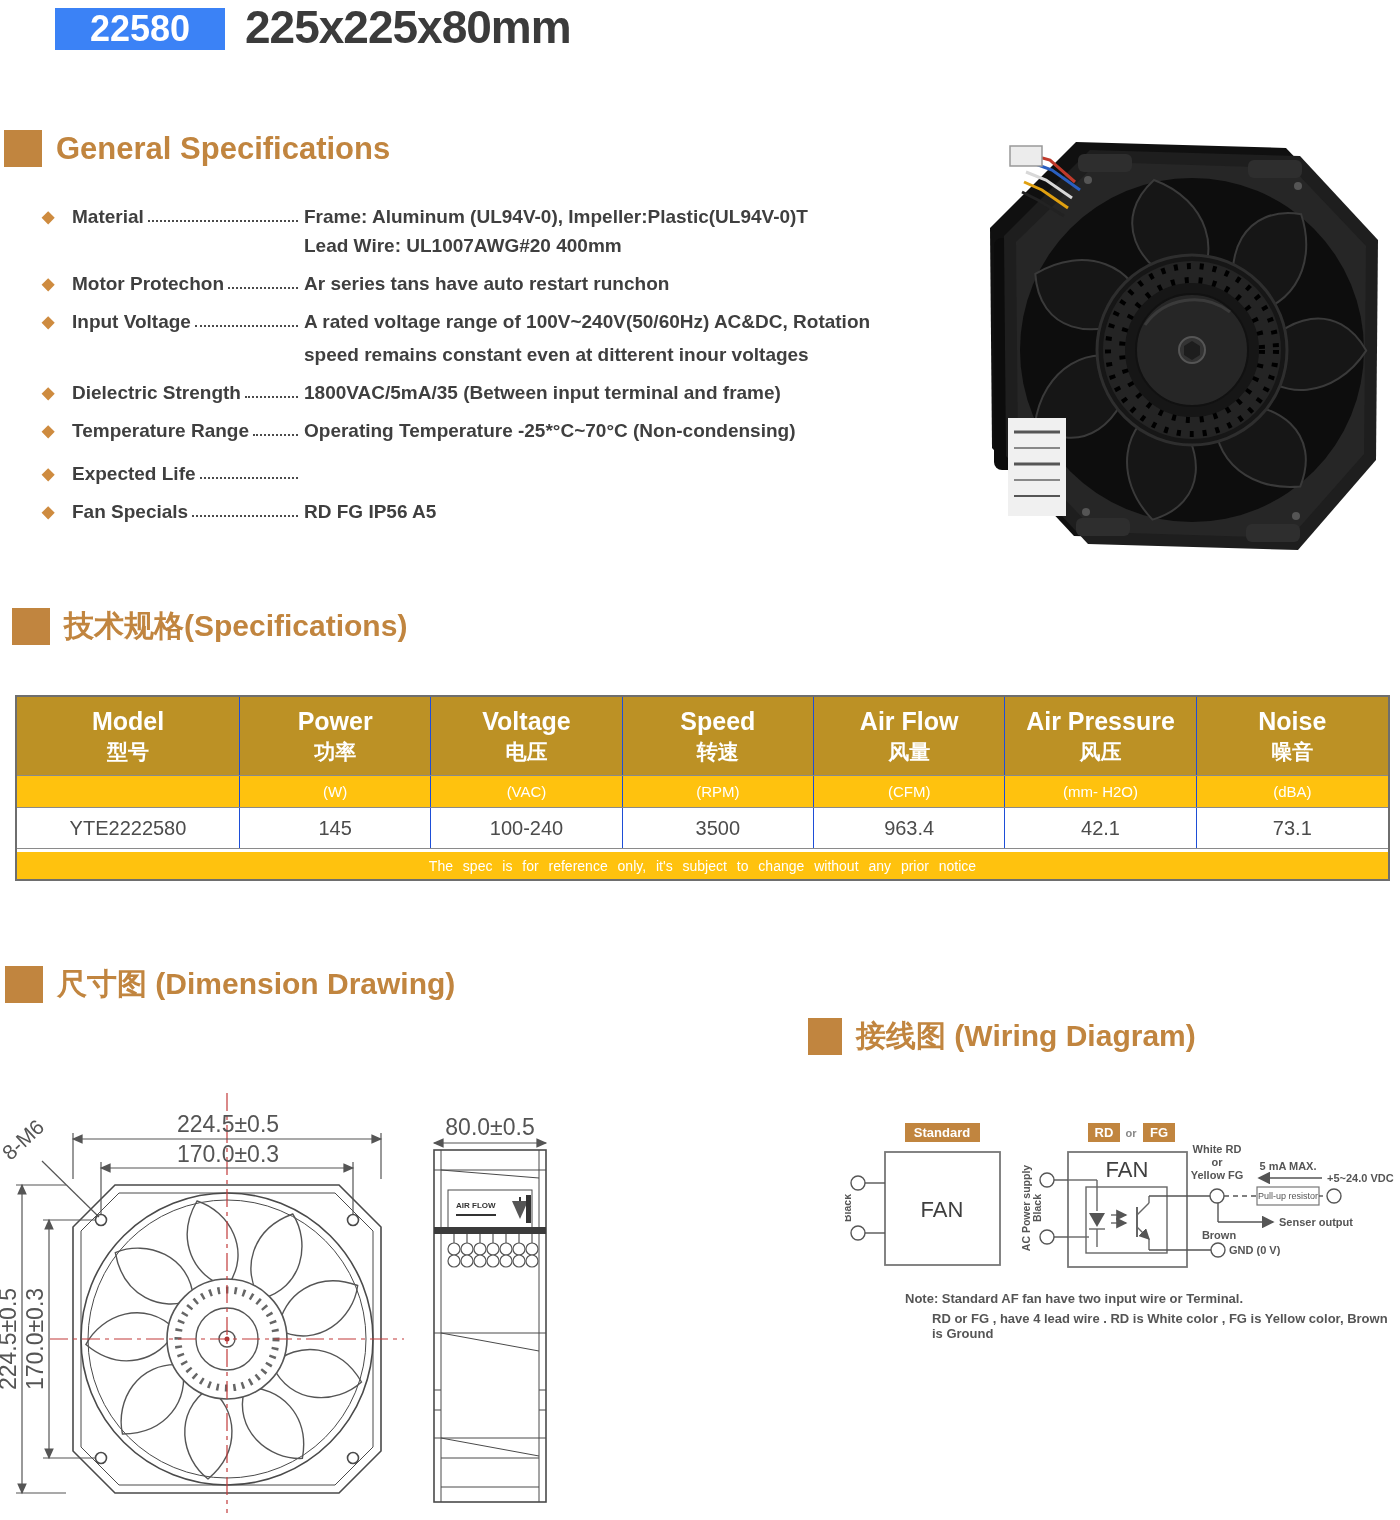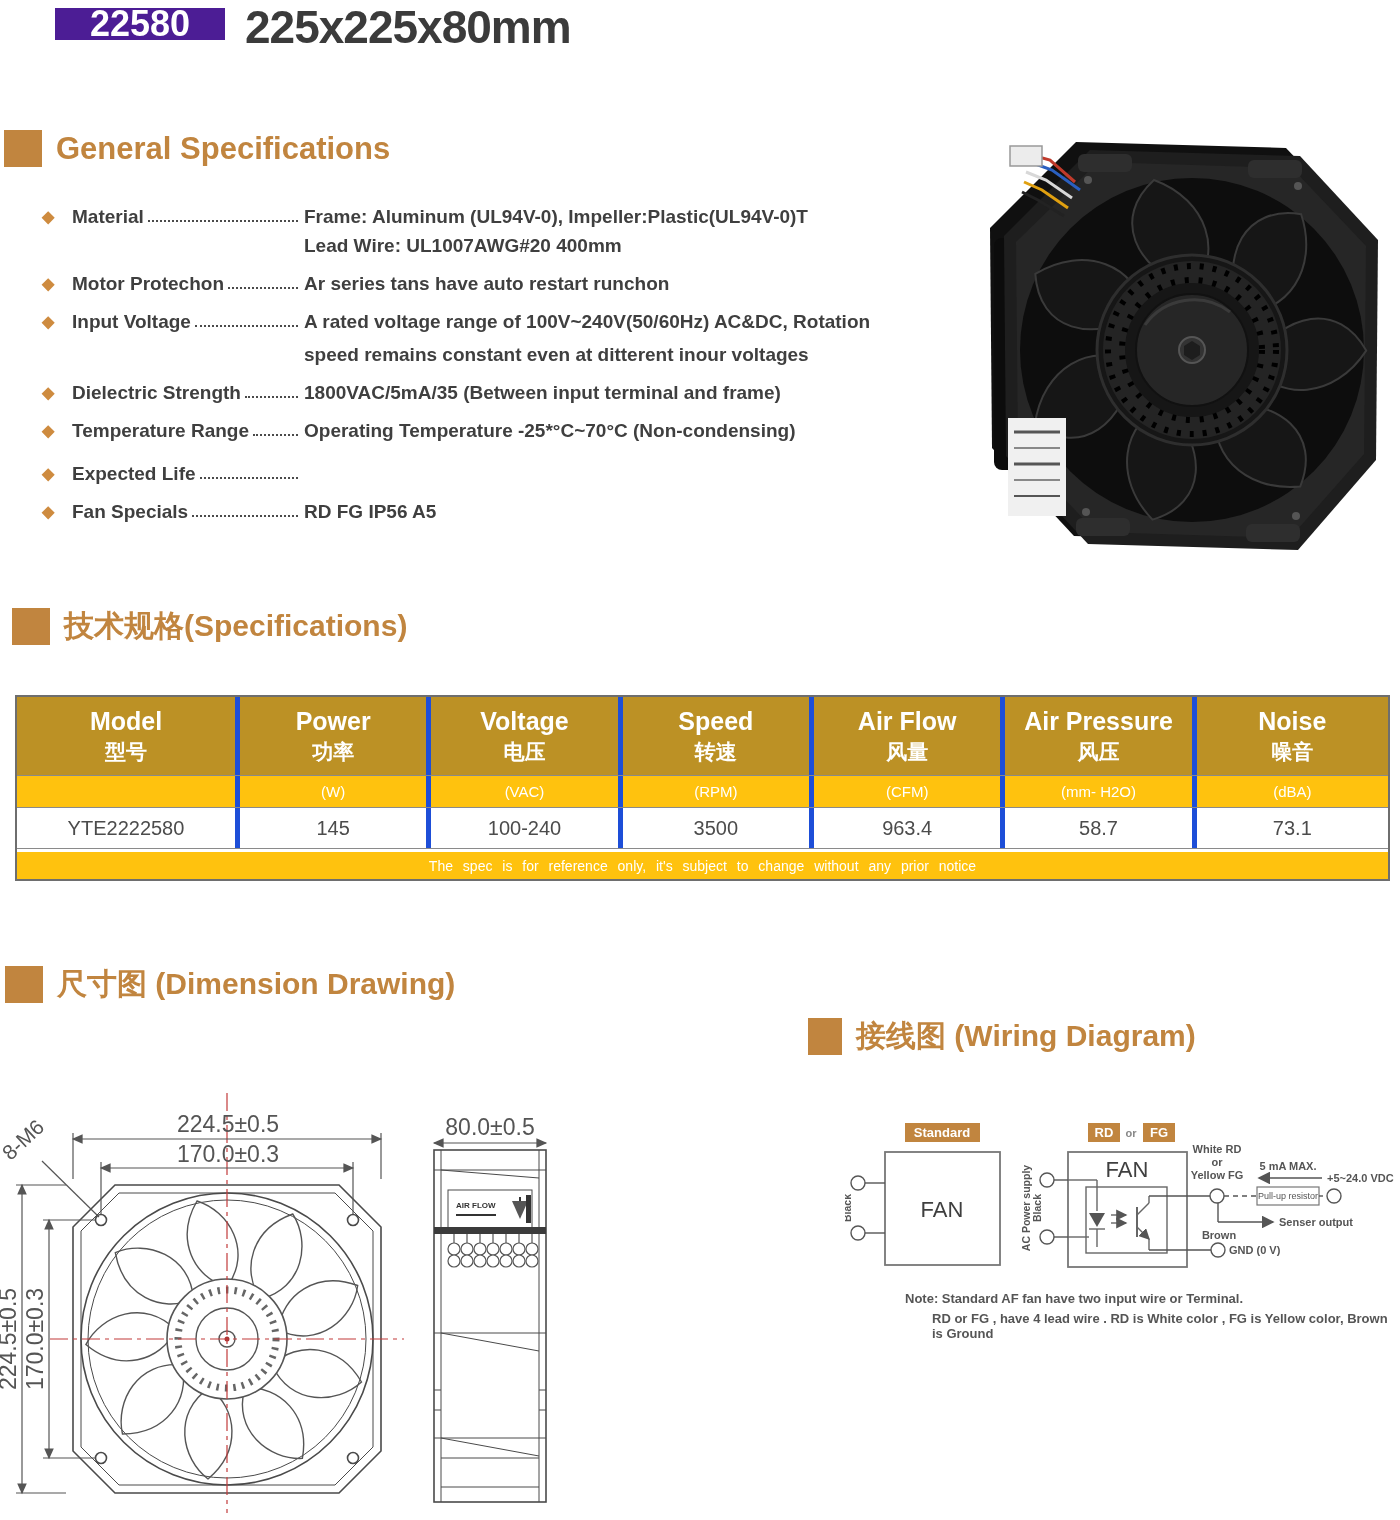--- a/index.html
+++ b/index.html
@@ -1,21 +1,21 @@
 <!DOCTYPE html>
 <html><head>
 <meta charset="utf-8">
 <style>
   html,body{margin:0;padding:0;background:#fff;}
   .page{position:relative;width:1400px;height:1520px;background:#fff;overflow:hidden;
         font-family:"Liberation Sans",sans-serif;color:#3d3d3d;}
   .abs{position:absolute;}
 
   
-  .model-badge{left:55px;top:8px;width:170px;height:32px;background:#4c1d95;color:#fff;
+  .model-badge{left:55px;top:8px;width:170px;height:42px;background:#3b82f6;color:#fff;
     font-size:36px;font-weight:bold;display:flex;align-items:center;justify-content:center;}
   .size-title{left:245px;top:0px;font-size:46px;font-weight:bold;color:#3b3b3b;letter-spacing:-1px;}
 
   
   .sec-head{display:flex;align-items:center;}
   .sec-square{width:38px;height:37px;background:#c1853f;flex:0 0 auto;}
   .sec-title{margin-left:14px;font-size:31px;font-weight:bold;color:#c1853f;}
 
   
   .spec-list{left:42px;top:205px;width:920px;}
@@ -24,21 +24,21 @@
   .lblwrap{width:232px;display:flex;flex:0 0 auto;}
   .lbl{white-space:nowrap;line-height:24px;}
   .leader{flex:1;border-bottom:2px dotted #4a4a4a;margin:0 6px 7px 4px;}
   .val{flex:1;line-height:24px;}
   .val div{margin-bottom:5px;}
   .si-gap{margin-top:14px;}
 
   
   .spec-table{left:15px;top:695px;width:1371px;border:2px solid #6e6e6e;}
   .trow{display:grid;grid-template-columns:223px repeat(6,1fr);}
-  .trow>div{border-right:5px solid #1d4ed8;display:flex;flex-direction:column;
+  .trow>div{border-right:1px solid #1d4ed8;display:flex;flex-direction:column;
     align-items:center;justify-content:center;text-align:center;}
   .trow>div:last-child{border-right:none;}
   .row-header{background:#bc9125;height:78px;border-bottom:1px solid #8a8a8a;}
   .row-header .en{font-size:25px;font-weight:bold;color:#fff;line-height:32px;}
   .row-header .zh{font-size:21px;font-weight:bold;color:#fff;line-height:30px;}
   .row-units{background:#ffc20e;height:31px;border-bottom:1px solid #8a8a8a;}
   .row-units>div{font-size:15px;color:#fff;}
   .row-data{background:#fff;height:40px;border-bottom:1px solid #8a8a8a;}
   .row-data>div{font-size:20px;color:#4c4c4c;font-weight:400;}
   .row-note{background:#ffc20e;height:27px;border-top:3px solid #fff;display:flex;
@@ -233,21 +233,21 @@
       <div>(CFM)</div>
       <div>(mm- H2O)</div>
       <div>(dBA)</div>
     </div>
     <div class="trow row-data">
       <div>YTE2222580</div>
       <div>145</div>
       <div>100-240</div>
       <div>3500</div>
       <div>963.4</div>
-      <div>58.7</div>
+      <div>42.1</div>
       <div>73.1</div>
     </div>
     <div class="row-note">The spec is for reference only, it's subject to change without any prior notice</div>
   </div>
 
   <div class="abs sec-head" style="left:5px;top:964px;">
     <div class="sec-square"></div>
     <div class="sec-title" style="font-size:30px;">尺寸图 (Dimension Drawing)</div>
   </div>
 

